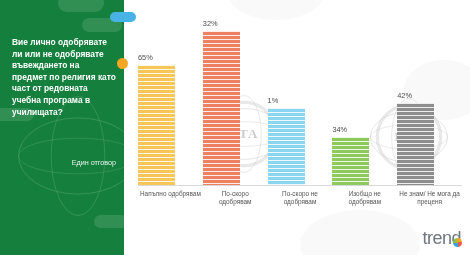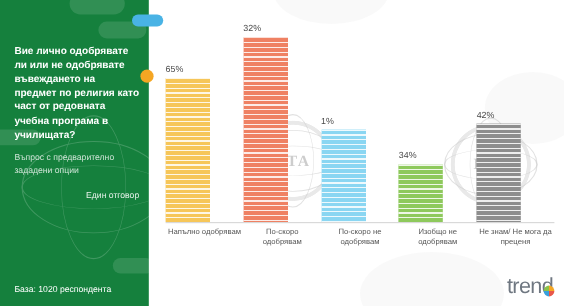--- a/index.html
+++ b/index.html
@@ -263,23 +263,21 @@
   <div class="panel-blob" style="left:82px; top:18px; width:40px; height:14px;"></div>
   <div class="panel-blob" style="left:-12px; top:108px; width:46px; height:13px;"></div>
   <div class="panel-blob" style="left:94px; top:215px; width:34px; height:13px;"></div>
   <div class="panel-globe">
     <div class="g-ring a"></div>
     <div class="g-ring b"></div>
     <div class="g-ring c"></div>
   </div>
 
   <div class="question">Вие лично одобрявате ли или не одобрявате въвеждането на предмет по религия като част от редовната учебна програма в училищата?</div>
-  <div class="sub-note">Въпрос с предварително зададени опции</div>
   <div class="single-answer">Един отговор</div>
-  <div class="base-label">База:  1020 респондента</div>
 </div>
 
 <div class="blue-pill-top"></div>
 <div class="orange-dot"></div>
 
 <div class="logo">
   <span class="logo-text">trend</span>
   <span class="logo-dot"></span>
 </div>
 

